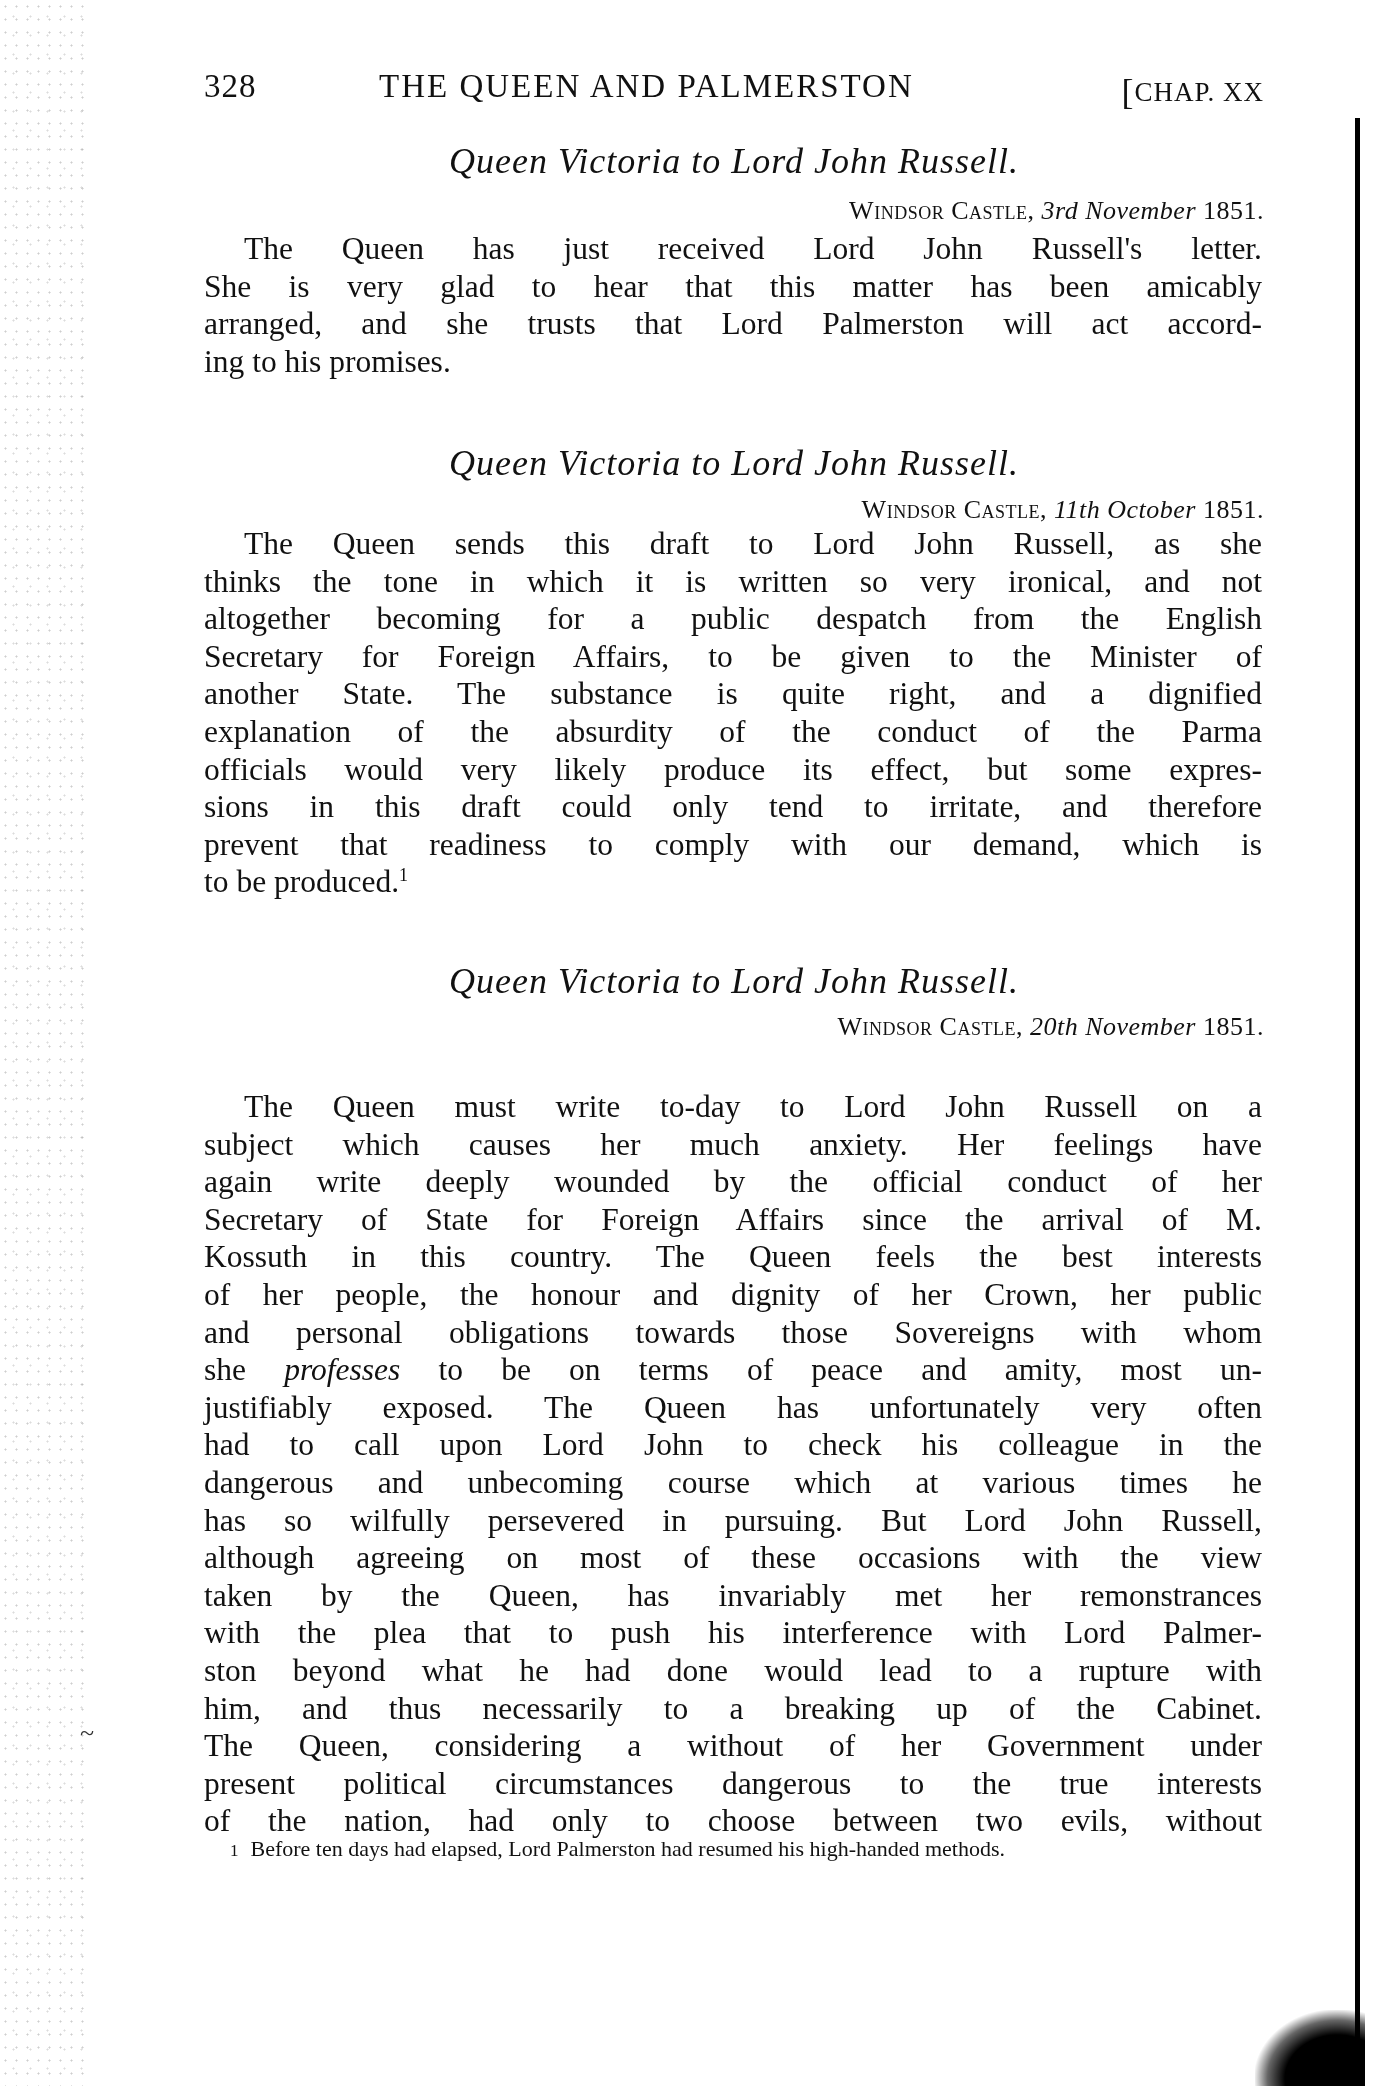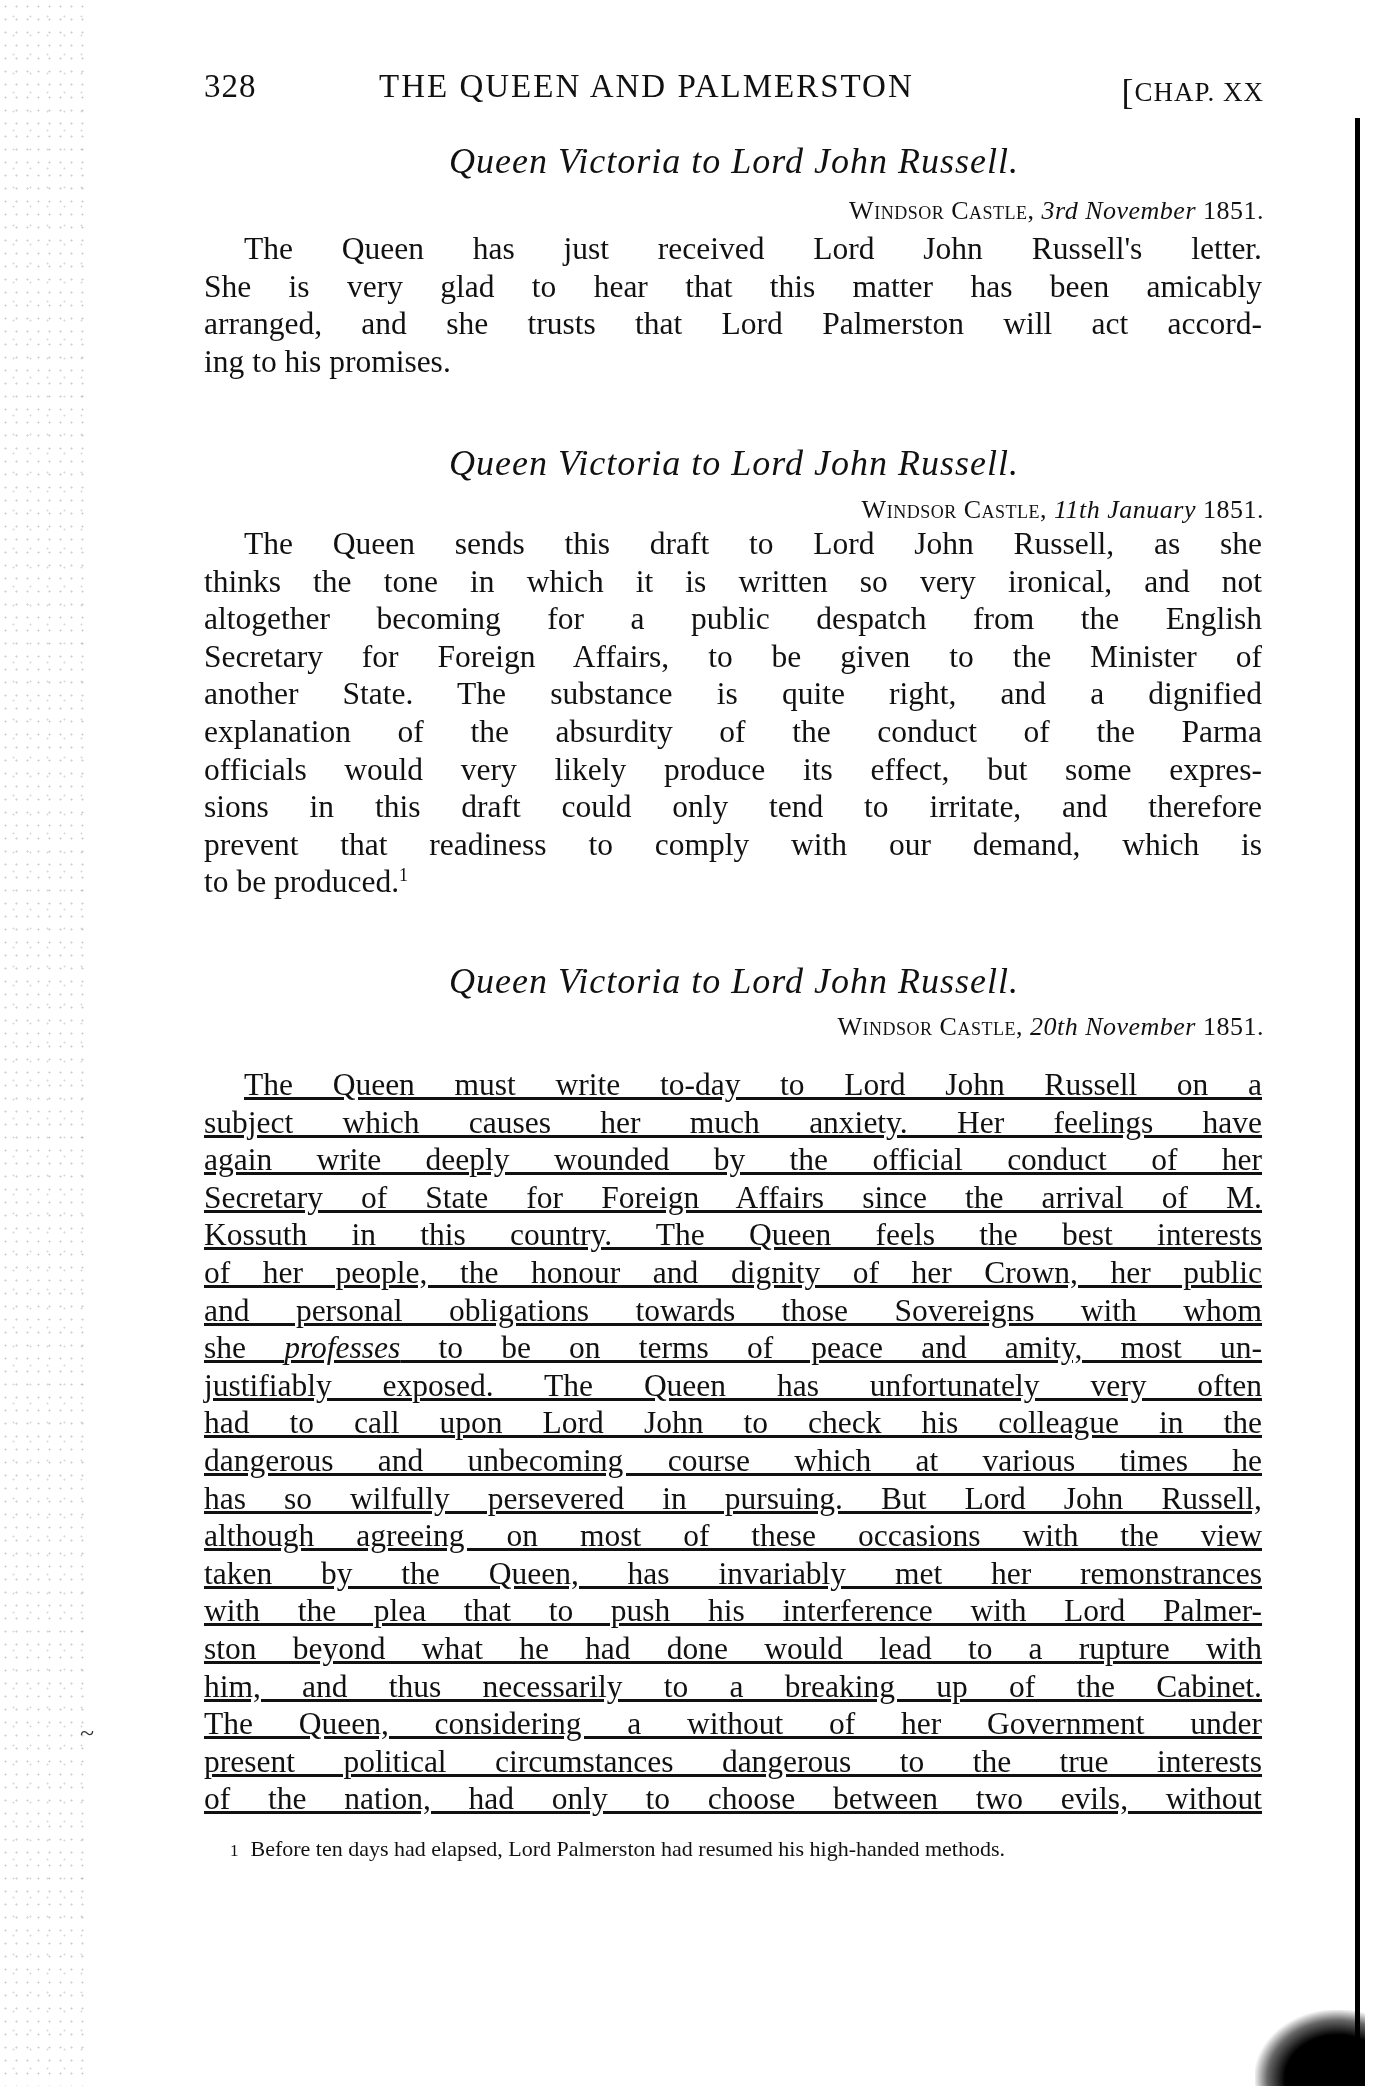--- a/index.html
+++ b/index.html
@@ -176,21 +176,21 @@
   <div class="body-text" style="top:230px;">
     <span class="line indent">The Queen has just received Lord John Russell's letter.</span>
     <span class="line">She is very glad to hear that this matter has been amicably</span>
     <span class="line">arranged, and she trusts that Lord Palmerston will act accord-</span>
     <span class="line last">ing to his promises.</span>
   </div>
 
   <div class="letter-heading" style="top:442px;">Queen Victoria to Lord John Russell.</div>
   <div class="dateline" style="top:495px;">
     <span class="place">Windsor Castle,</span>
-    <span class="date-it">11th January</span>
+    <span class="date-it">11th October</span>
     <span>1851.</span>
   </div>
   <div class="body-text" style="top:525px;">
     <span class="line indent">The Queen sends this draft to Lord John Russell, as she</span>
     <span class="line">thinks the tone in which it is written so very ironical, and not</span>
     <span class="line">altogether becoming for a public despatch from the English</span>
     <span class="line">Secretary for Foreign Affairs, to be given to the Minister of</span>
     <span class="line">another State.  The substance is quite right, and a dignified</span>
     <span class="line">explanation of the absurdity of the conduct of the Parma</span>
     <span class="line">officials would very likely produce its effect, but some expres-</span>
@@ -198,21 +198,21 @@
     <span class="line">prevent that readiness to comply with our demand, which is</span>
     <span class="line last"><span>to be produced.</span><sup class="fnref">1</sup></span>
   </div>
 
   <div class="letter-heading" style="top:960px;">Queen Victoria to Lord John Russell.</div>
   <div class="dateline" style="top:1012px;margin-left:18px;">
     <span class="place">Windsor Castle,</span>
     <span class="date-it">20th November</span>
     <span>1851.</span>
   </div>
-  <div class="body-text" style="top:1066px;text-decoration:underline;">
+  <div class="body-text" style="top:1088px;">
     <span class="line indent">The Queen must write to-day to Lord John Russell on a</span>
     <span class="line">subject which causes her much anxiety.  Her feelings have</span>
     <span class="line">again write deeply wounded by the official conduct of her</span>
     <span class="line">Secretary of State for Foreign Affairs since the arrival of M.</span>
     <span class="line">Kossuth in this country.  The Queen feels the best interests</span>
     <span class="line">of her people, the honour and dignity of her Crown, her public</span>
     <span class="line">and personal obligations towards those Sovereigns with whom</span>
     <span class="line"><span>she </span><em>professes</em><span> to be on terms of peace and amity, most un-</span></span>
     <span class="line">justifiably exposed.  The Queen has unfortunately very often</span>
     <span class="line">had to call upon Lord John to check his colleague in the</span>

